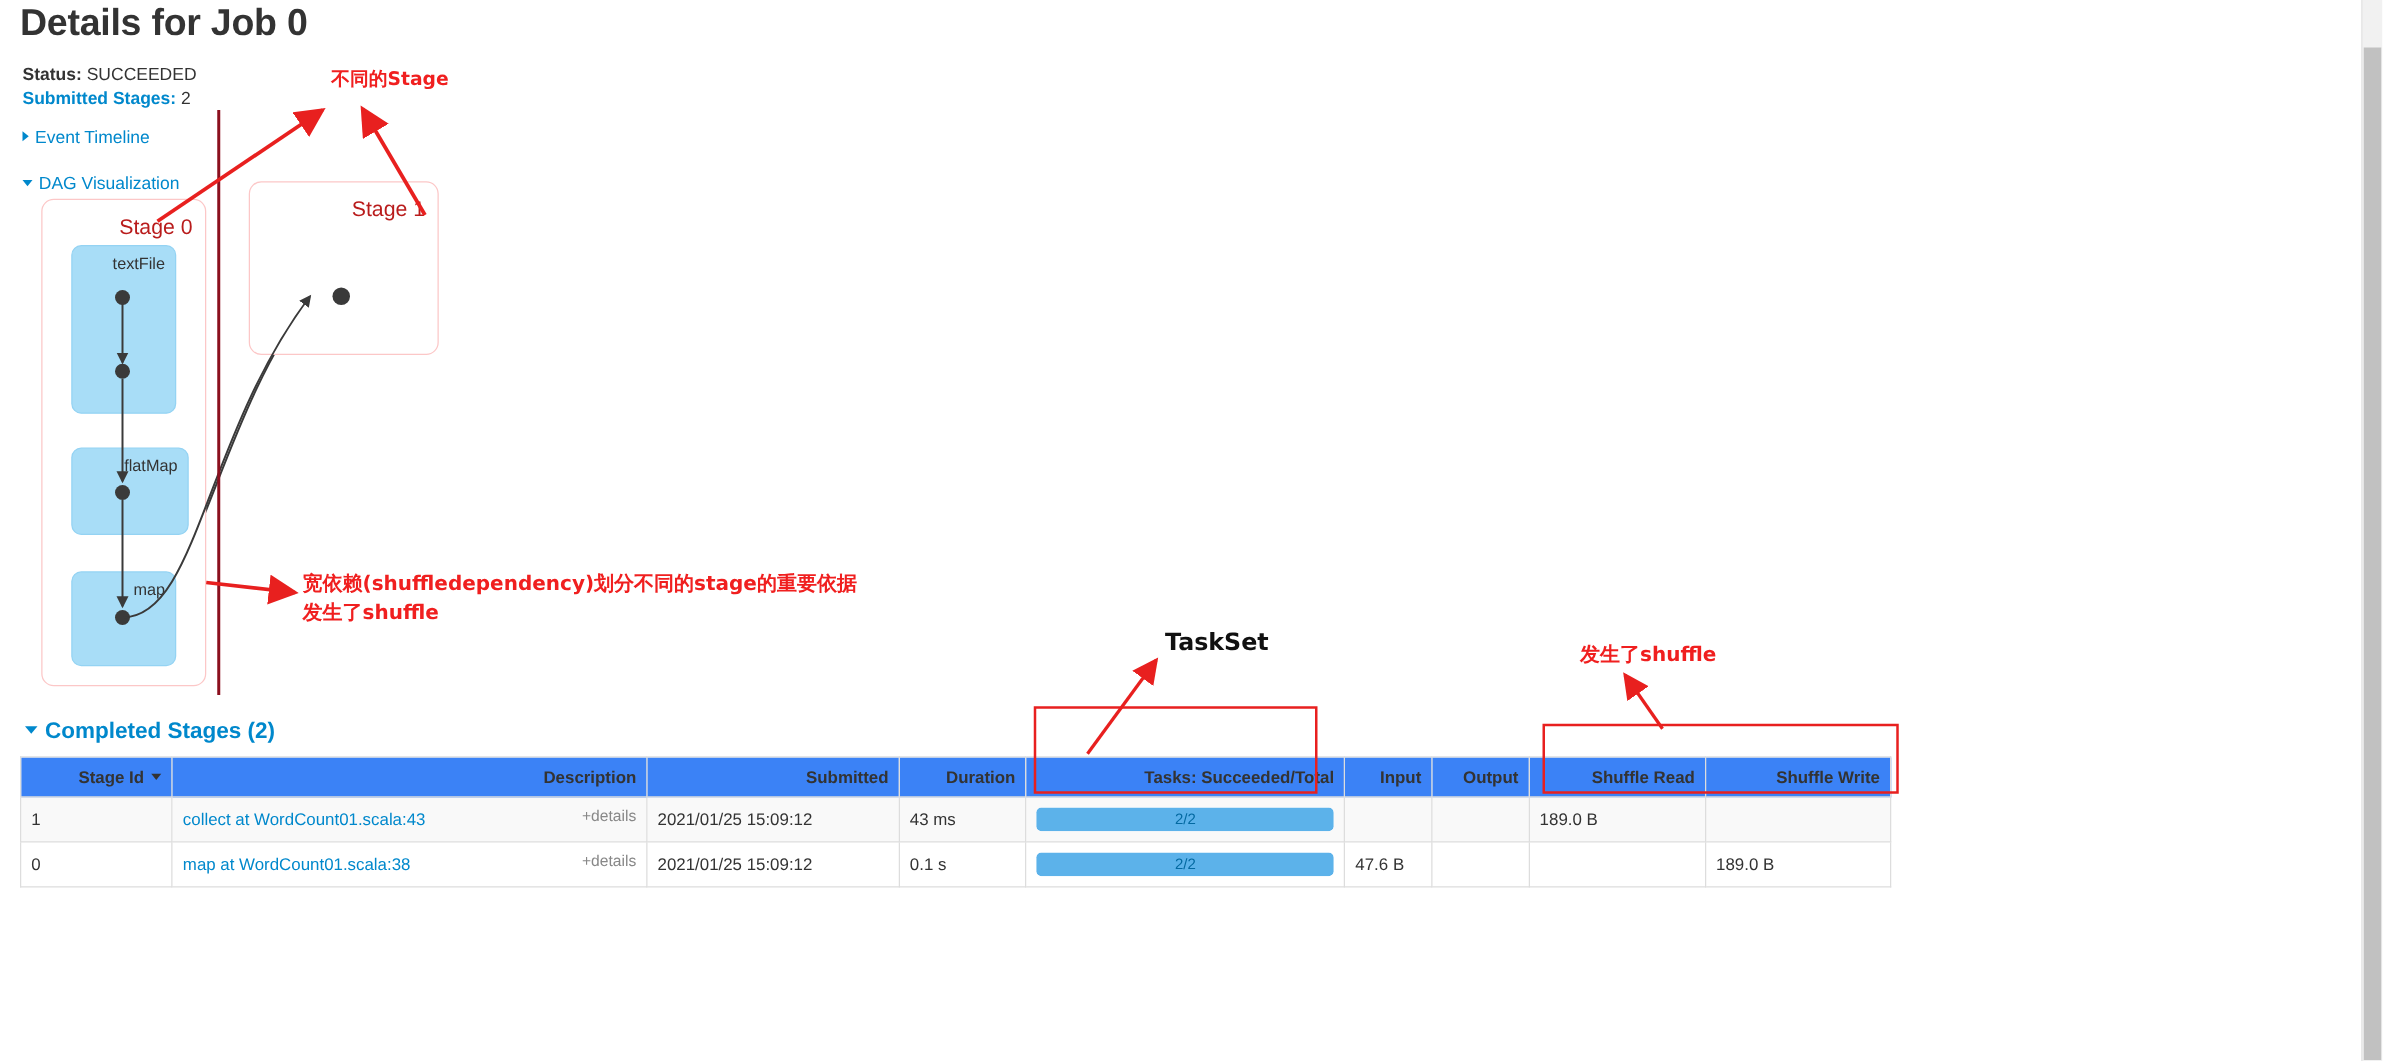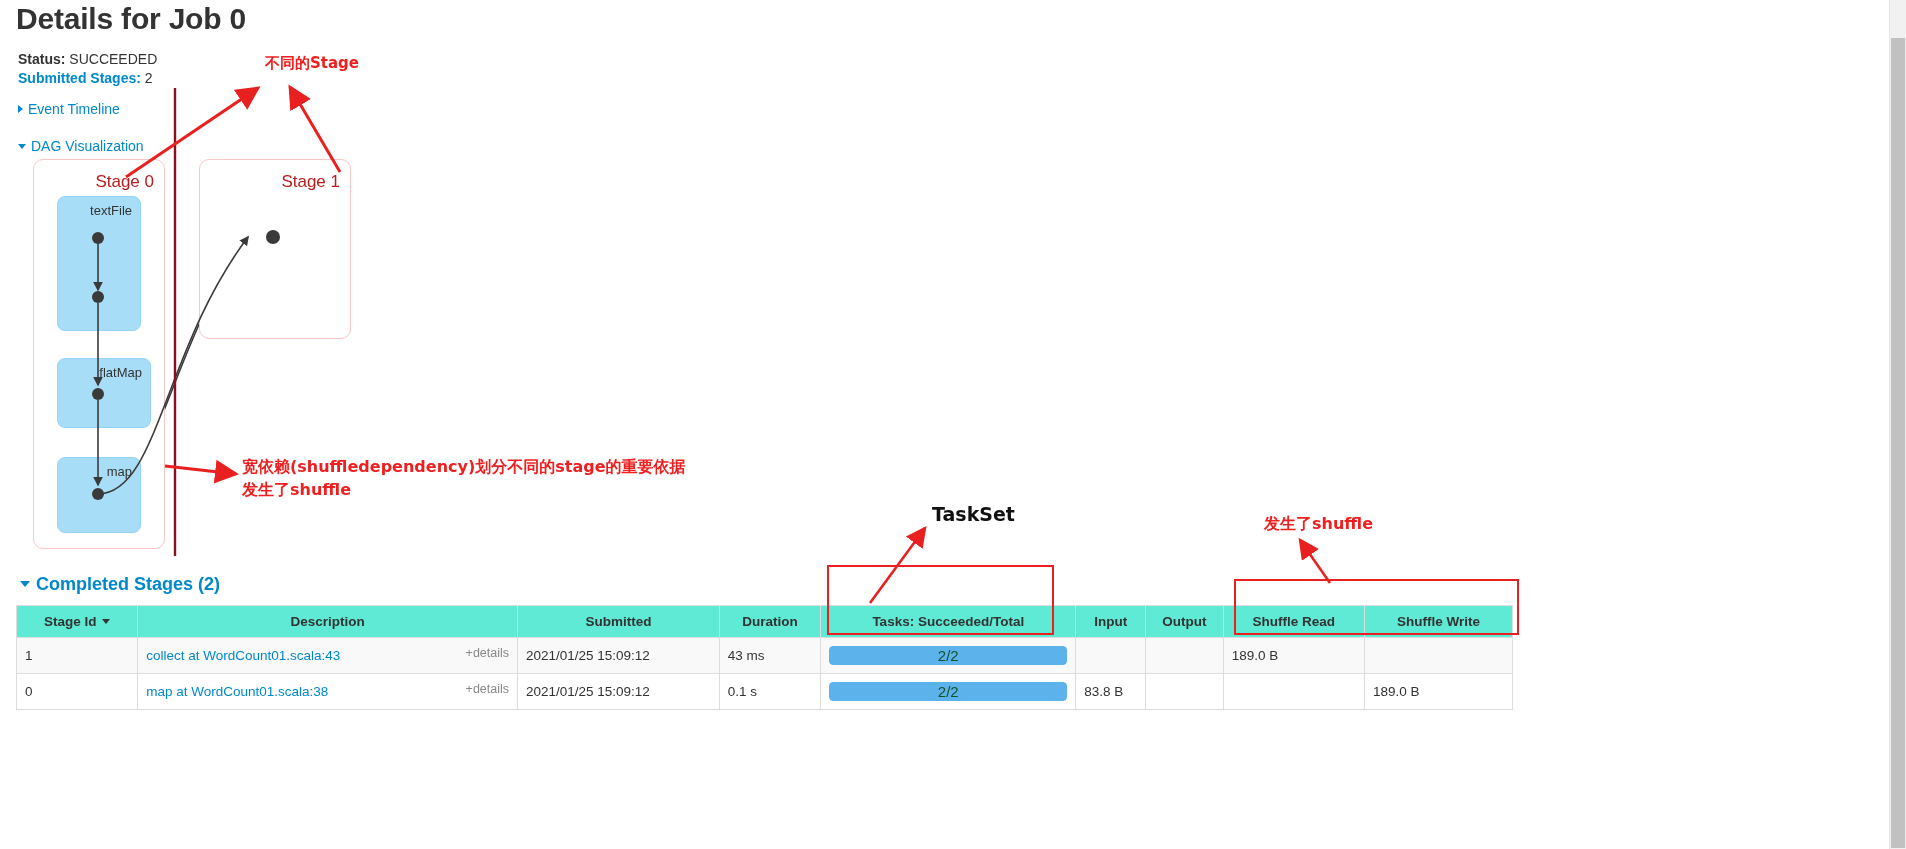--- a/index.html
+++ b/index.html
@@ -93,21 +93,21 @@
     border-radius: 8px;
   }
   .rdd-label {
     position: absolute;
     right: 8px; top: 6px;
     font-size: 13px;
     color: #333;
     white-space: nowrap;
   }
   #stage0 { left: 33px; top: 14px; width: 132px; height: 390px; }
-  #stage1 { left: 199px; top: 14px; width: 152px; height: 180px; }
+  #stage1 { left: 199px; top: 0; width: 152px; height: 139px; }
   #rdd-textfile { left: 23px; top: 36px; width: 84px; height: 135px; }
   #rdd-flatmap  { left: 23px; top: 198px; width: 94px; height: 70px; }
   #rdd-map      { left: 23px; top: 297px; width: 84px; height: 76px; padding-left: 37px; }
   #rdd-reduce   { left: 23px; top: 36px; width: 104px; height: 80px; }
 
   
   .section-head {
     position: absolute;
     left: 20px; top: 574px;
     font-size: 18px;
@@ -128,23 +128,23 @@
     position: absolute;
     left: 16px; top: 605px;
     width: 1497px;
     border-collapse: collapse;
     font-size: 13.5px;
     color: #333;
     background: #fff;
   }
   table.stages th {
     border: 1px solid #ddd;
-    background: #5eead4;
+    background: #3b82f6;
     font-weight: bold;
-    text-align: center;
+    text-align: right;
     padding: 8px 8px;
     white-space: nowrap;
     color: #333;
     margin-left: 28px;
   }
   table.stages td {
     border: 1px solid #ddd;
     padding: 8px 8px;
     white-space: nowrap;
     vertical-align: middle;
@@ -181,22 +181,22 @@
     left: 0; top: 0; bottom: 0;
     width: 100%;
     background: #5cb2ea;
     border-radius: 4px;
   }
   .progress-text {
     position: absolute;
     left: 0; right: 0; top: 0;
     text-align: center;
     line-height: 19px;
-    font-size: 15px;
-    color: #14532d;
+    font-size: 12px;
+    color: #0369a1;
   }
   .col-tasks { width: 248px; }
 
   
   #overlay {
     position: absolute;
     left: 0; top: 0;
     width: 1906px; height: 849px;
     pointer-events: none;
   }
@@ -363,21 +363,21 @@
           <span class="details-toggle">+details</span>
         </td>
         <td>2021/01/25 15:09:12</td>
         <td>0.1 s</td>
         <td>
           <div class="progress-holder">
             <div class="progress-fill" style="width: 100%;"></div>
             <div class="progress-text">2/2</div>
           </div>
         </td>
-        <td>83.8 B</td>
+        <td>47.6 B</td>
         <td></td>
         <td></td>
         <td>189.0 B</td>
       </tr>
     </tbody>
   </table>
 
   <div id="overlay">
     <svg width="1906" height="849" style="position:absolute;left:0;top:0;">
       <defs>

